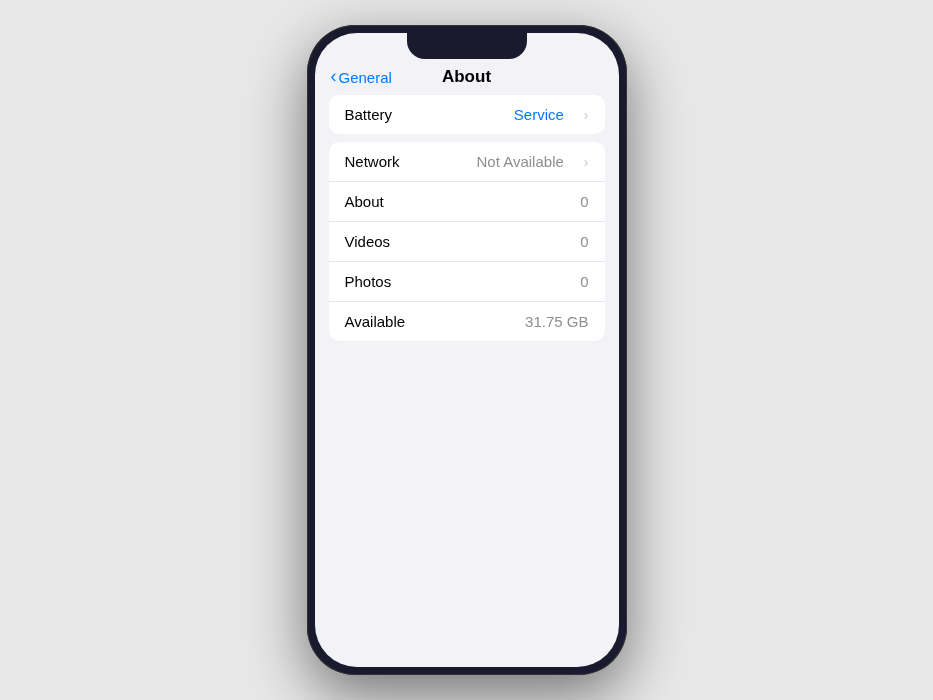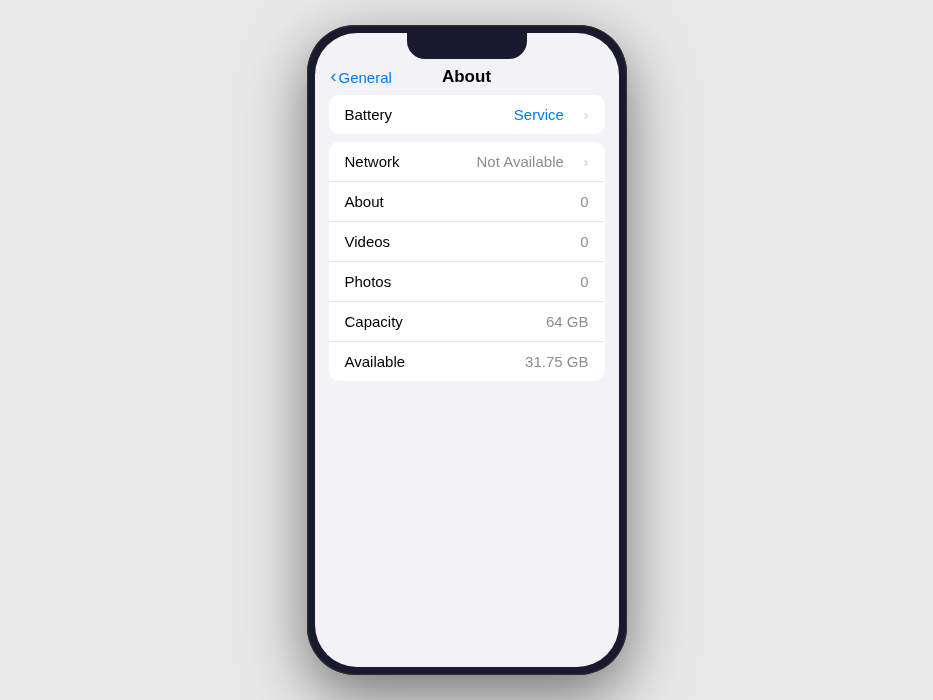--- a/index.html
+++ b/index.html
@@ -270,26 +270,20 @@
               <span>0</span>
             </div>
           </div>
           <div class="list-row">
             <span class="row-label">Photos</span>
             <div class="row-value">
               <span>0</span>
             </div>
           </div>
           <div class="list-row">
-            <span class="row-label">Capacity</span>
-            <div class="row-value">
-              <span>64 GB</span>
-            </div>
-          </div>
-          <div class="list-row">
             <span class="row-label">Available</span>
             <div class="row-value">
               <span>31.75 GB</span>
             </div>
           </div>
         </div>
 
     </div>
   </div>
 </div>

